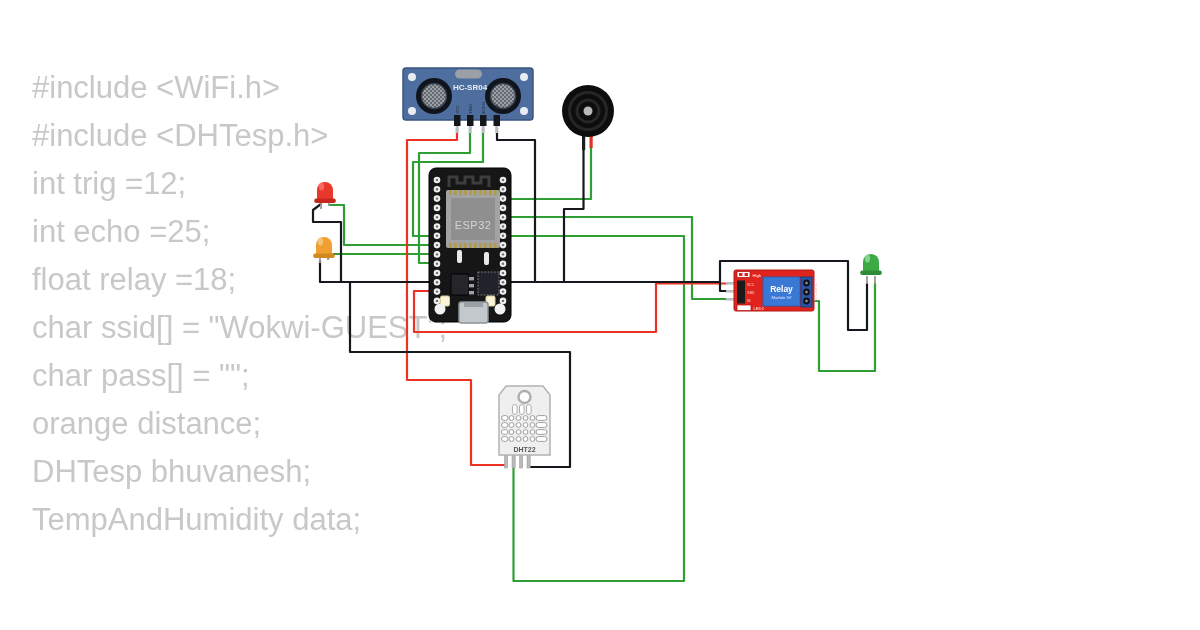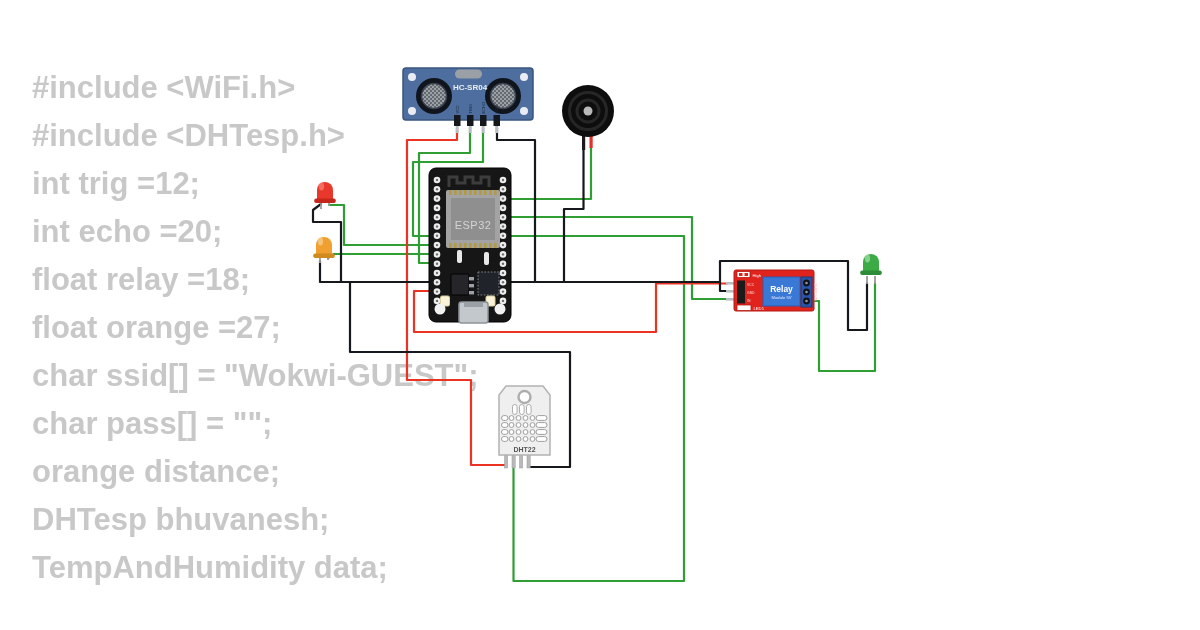--- a/index.html
+++ b/index.html
@@ -1,39 +1,38 @@
 <!DOCTYPE html>
 <html><head>
 <meta charset="utf-8">
 <style>
   html,body{margin:0;padding:0;background:#ffffff;}
   .stage{position:relative;width:1200px;height:630px;overflow:hidden;background:#ffffff;
          font-family:"Liberation Sans",sans-serif;}
   .code{position:absolute;left:32px;top:64px;z-index:1;}
   .code-line{height:48px;line-height:48px;font-size:31px;color:#c8c8c8;white-space:pre;
-             font-family:"Liberation Sans",sans-serif;font-weight:bold;}
+             font-family:"Liberation Sans",sans-serif;}
   svg.schematic{position:absolute;left:0;top:0;z-index:2;}
   .svgtext{font-family:"Liberation Sans",sans-serif;}
   .wire{fill:none;stroke-width:2.2;stroke-linejoin:round;stroke-linecap:round;}
   .wg{stroke:#2f9e33;}
   .wr{stroke:#ec3323;}
   .wb{stroke:#15181c;}
 </style>
 </head>
 <body>
 
 <div class="stage">
 
   <div class="code">
     <div class="code-line">#include &lt;WiFi.h&gt;</div>
     <div class="code-line">#include &lt;DHTesp.h&gt;</div>
     <div class="code-line">int trig =12;</div>
-    <div class="code-line">int echo =20;</div>
+    <div class="code-line">int echo =25;</div>
     <div class="code-line">float relay =18;</div>
-    <div class="code-line">float orange =27;</div>
     <div class="code-line">char ssid[] = "Wokwi-GUEST";</div>
     <div class="code-line">char pass[] = "";</div>
     <div class="code-line">orange distance;</div>
     <div class="code-line">DHTesp bhuvanesh;</div>
     <div class="code-line">TempAndHumidity data;</div>
   </div>
 
   <svg class="schematic" width="1200" height="630" viewBox="0 0 1200 630">
     <defs>
       <pattern id="mesh" width="4" height="4" patternUnits="userSpaceOnUse">

